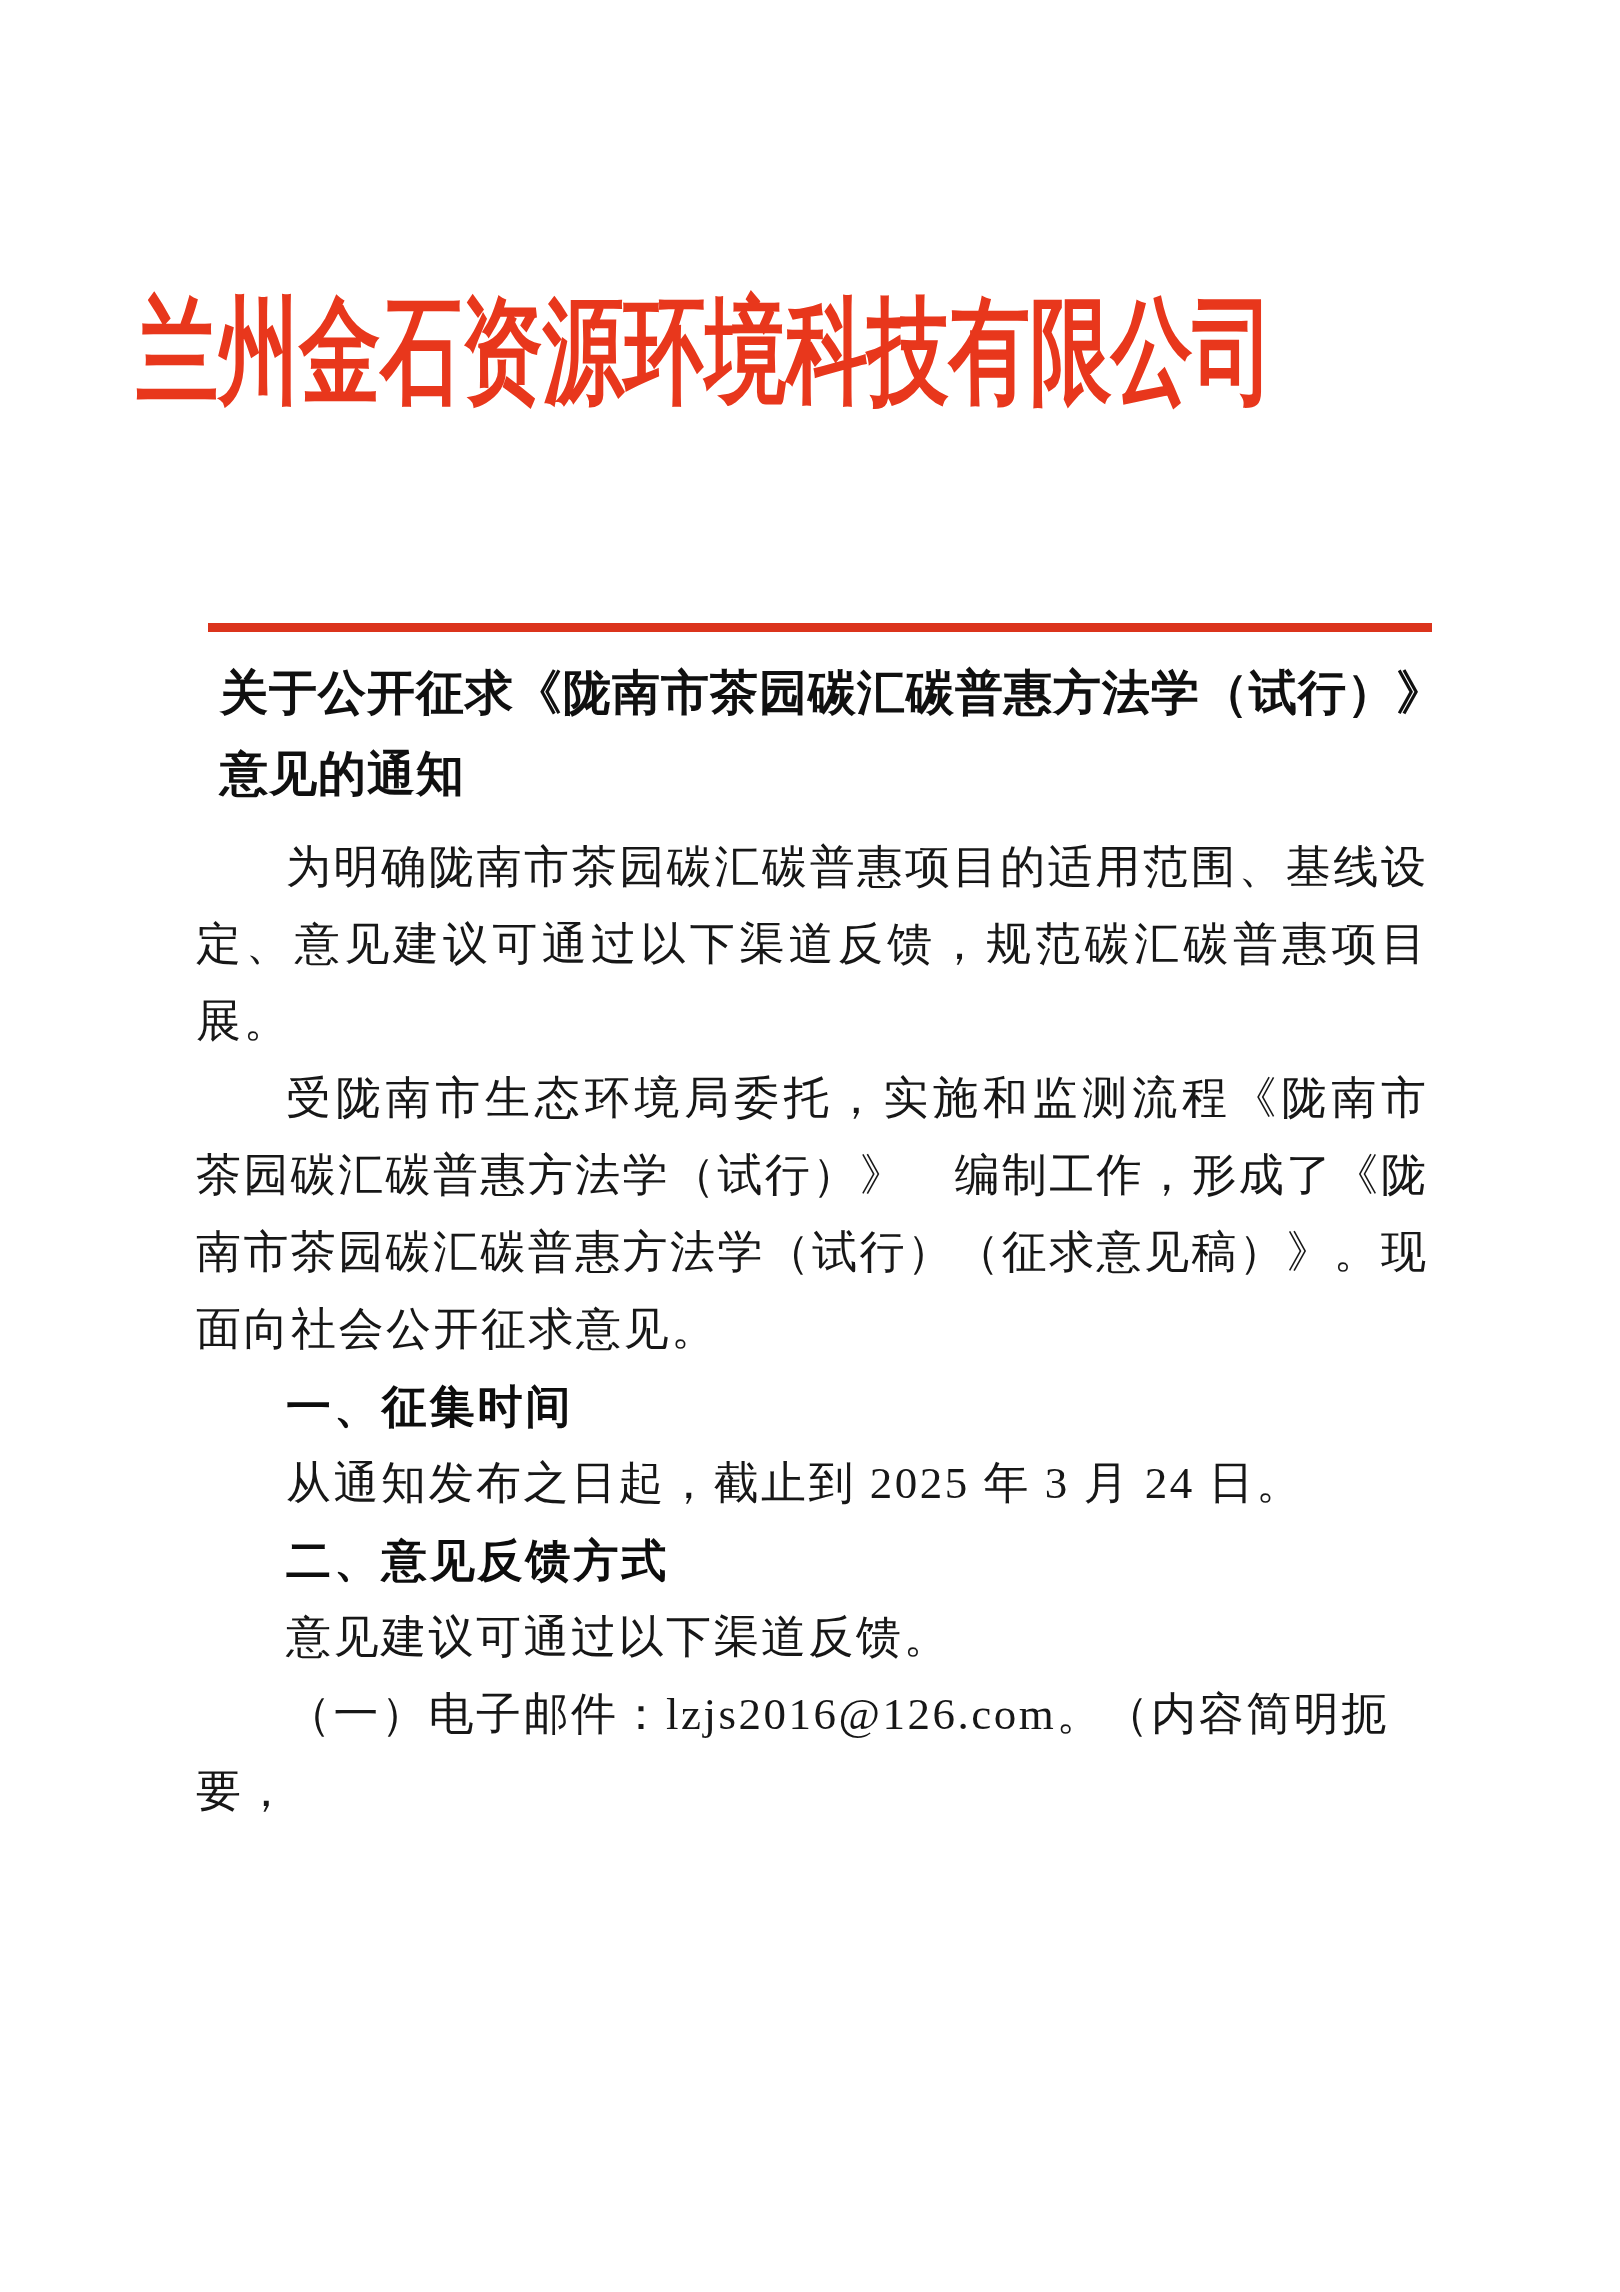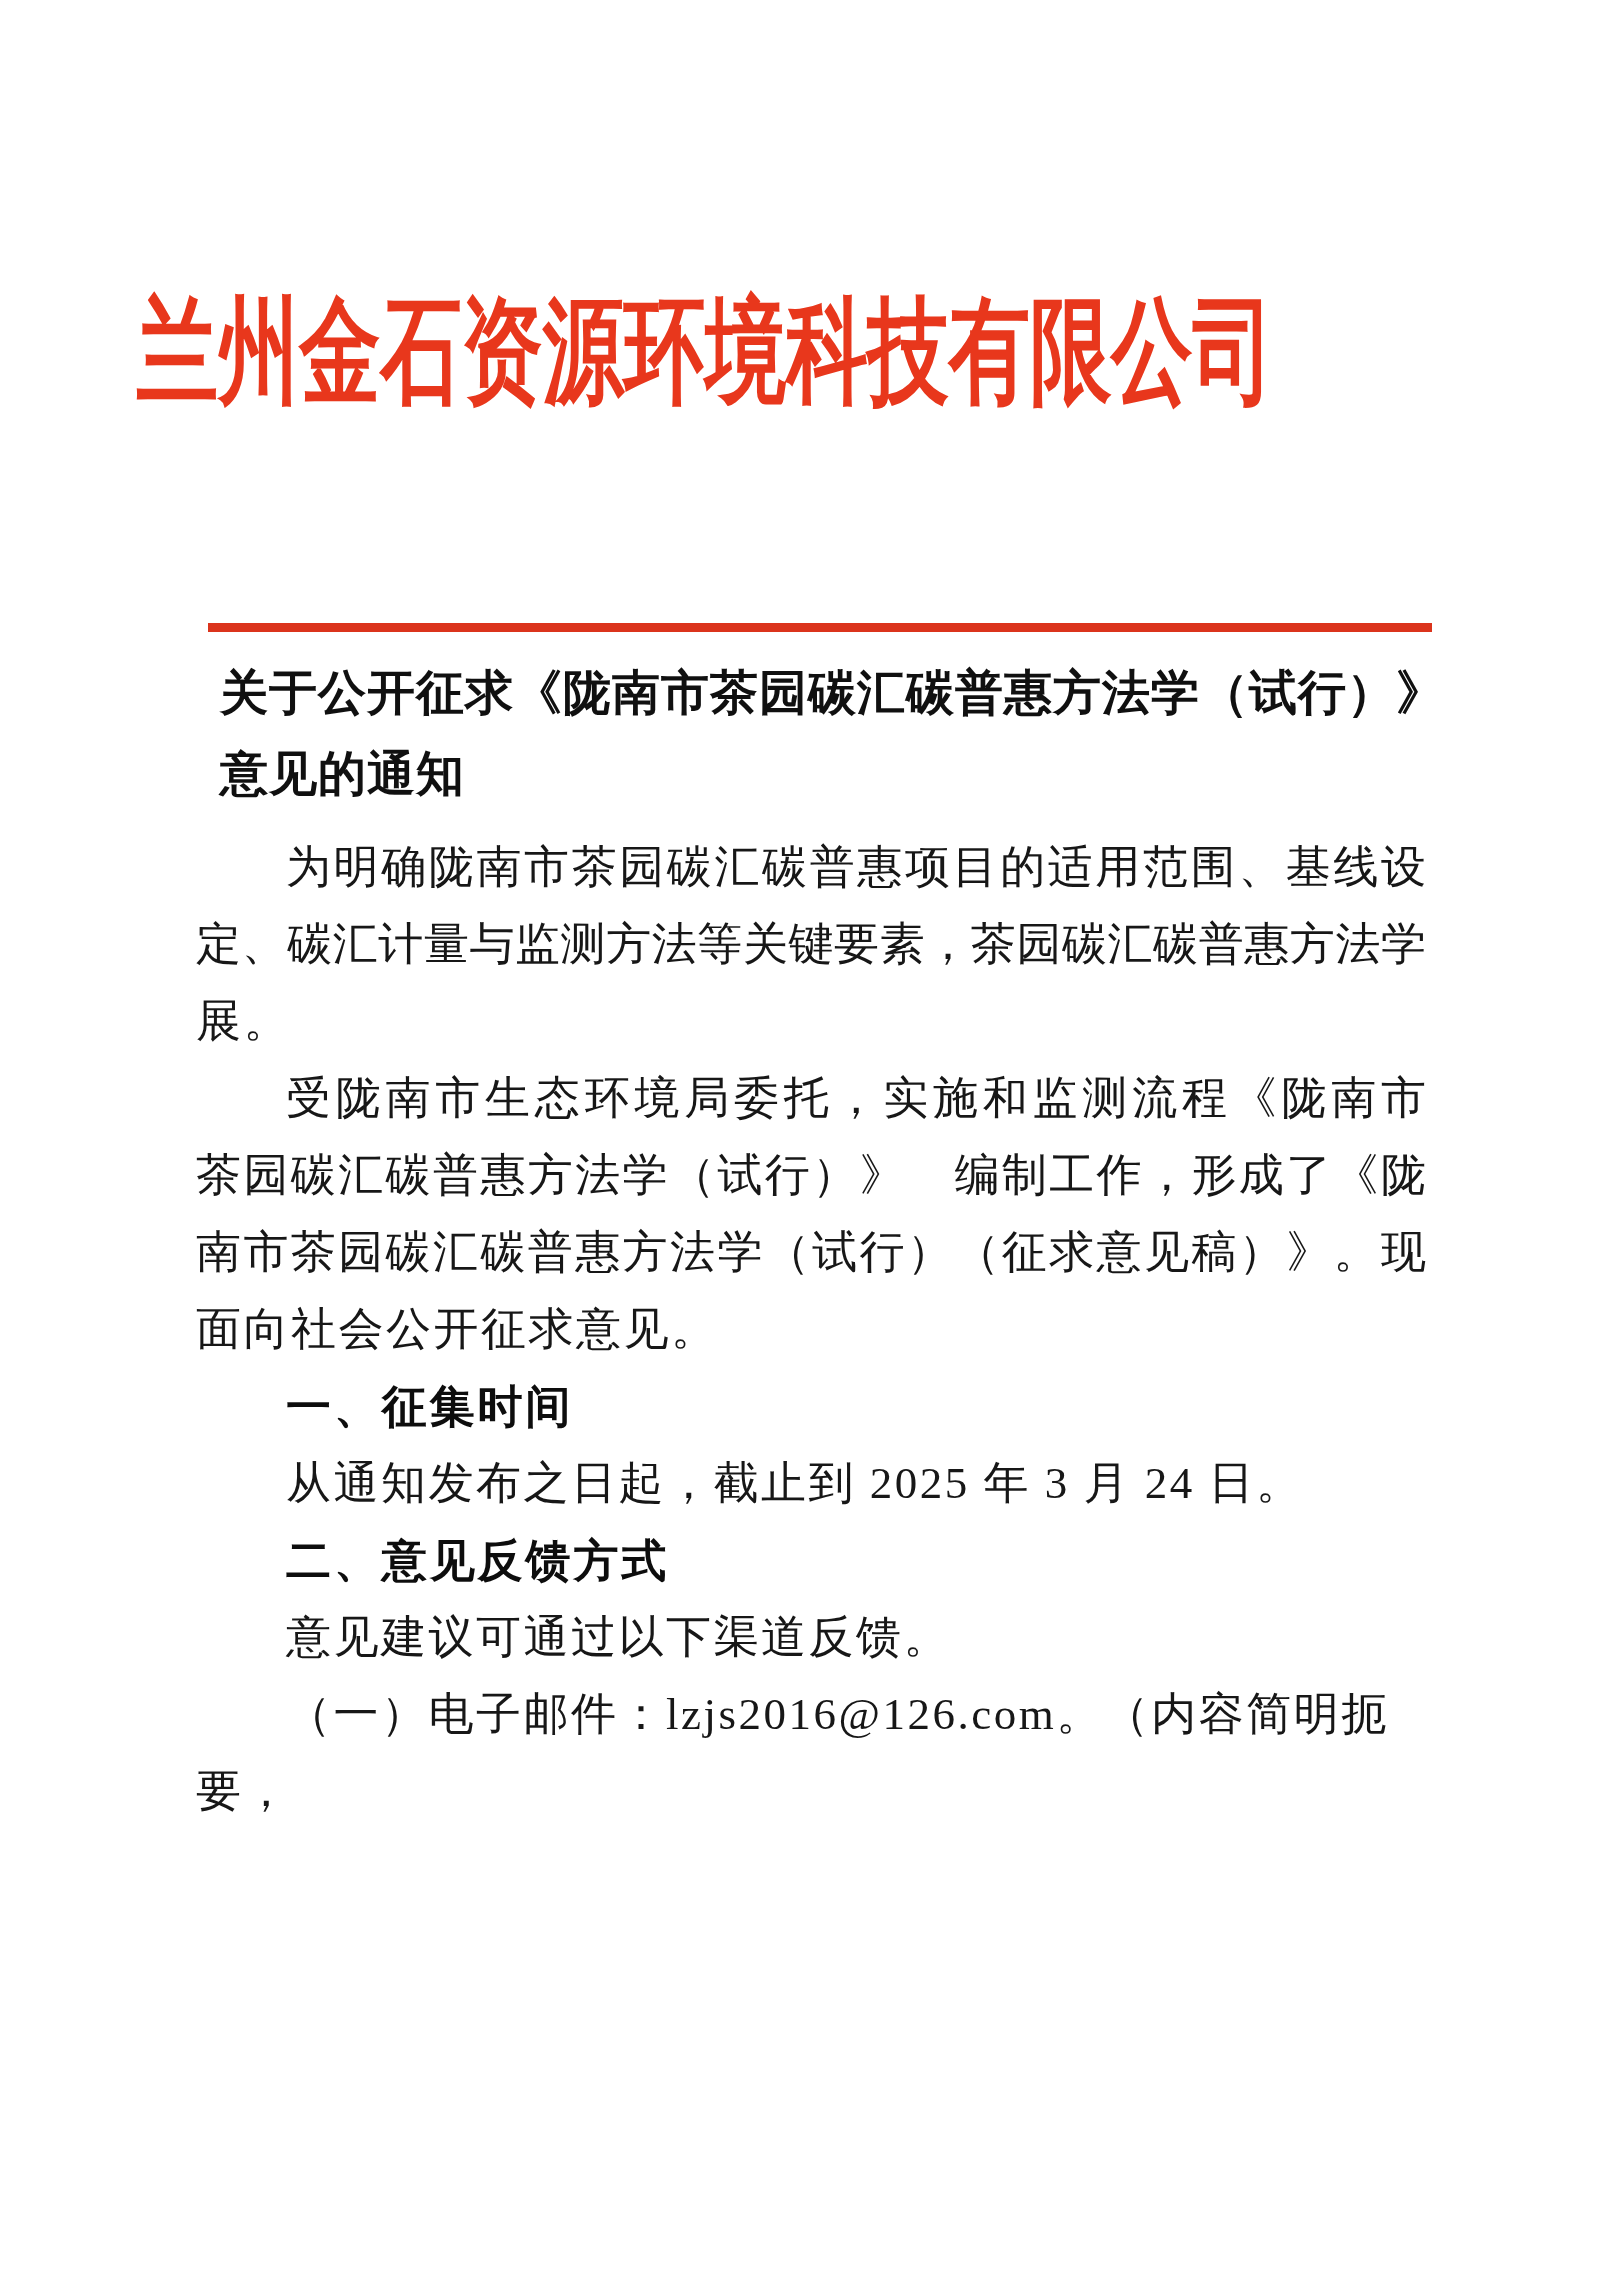--- a/index.html
+++ b/index.html
@@ -85,21 +85,21 @@
   <div class="divider" style="background: rgb(219, 52, 28);"></div>
 
   <div class="title">
     <div>关于公开征求《陇南市茶园碳汇碳普惠方法学（试行）》</div>
     <div>意见的通知</div>
   </div>
 
   <div class="doc-body">
 
     <div class="line indent j">为明确陇南市茶园碳汇碳普惠项目的适用范围、基线设</div>
-    <div class="line j">定、碳汇计量与监测方法等关键要素，茶园碳汇碳普惠方法学</div>
+    <div class="line j">定、意见建议可通过以下渠道反馈，规范碳汇碳普惠项目</div>
     <div class="line">展。</div>
 
     <div class="line indent j">受陇南市生态环境局委托，实施和监测流程《陇南市</div>
     <div class="line j">茶园碳汇碳普惠方法学（试行）》　编制工作，形成了《陇</div>
     <div class="line j">南市茶园碳汇碳普惠方法学（试行）（征求意见稿）》。现</div>
     <div class="line">面向社会公开征求意见。</div>
 
     <div class="line indent heading">一、征集时间</div>
     <div class="line indent">从通知发布之日起，截止到 2025 年 3 月 24 日。</div>
 

